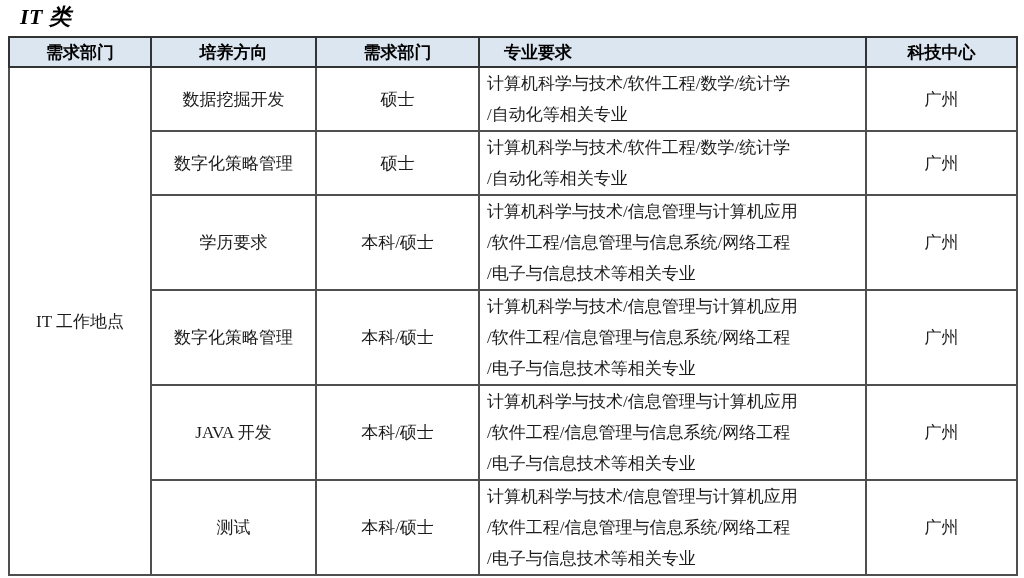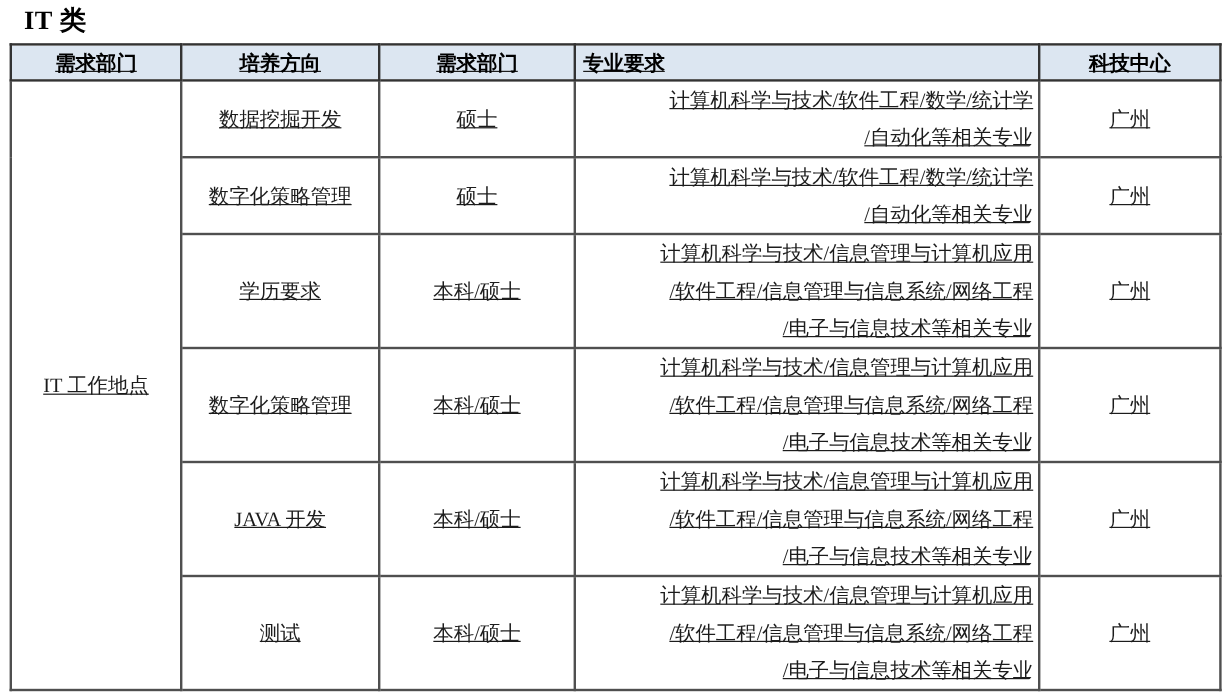--- a/index.html
+++ b/index.html
@@ -10,28 +10,28 @@
     font-family: "Liberation Serif", "DejaVu Serif", serif;
     color: #1c1c1c;
     overflow: hidden;
   }
   .page-title {
     margin: 2px 0 4px 20px;
     font-size: 22px;
     font-weight: bold;
     color: #000000;
     letter-spacing: 0.5px;
+    font-style: italic;
   }
   table.recruit {
     border-collapse: collapse;
     table-layout: fixed;
     margin-left: 8px;
     width: 1008px;
     border: 2px solid #a21caf;
-    text-decoration: underline;
   }
   col.c-dept { width: 142px; }
   col.c-dir  { width: 165px; }
   col.c-deg  { width: 163px; }
   col.c-maj  { width: 387px; }
   col.c-loc  { width: 151px; }
   th, td {
     border: 2px solid #4f4f4f;
     font-size: 17px;
     text-align: center;
@@ -39,25 +39,25 @@
     padding: 0 4px;
     overflow: hidden;
   }
   thead th {
     background: #dce6f1;
     height: 30px;
     font-weight: bold;
     color: #000000;
     border-color: #333333;
   }
-  thead th.left { text-align: left; padding-left: 6px; }
+  thead th.left { text-align: left; padding-left: 24px; }
   tr.r2 { height: 64px; }
   tr.r3 { height: 95px; }
   td.majors {
-    text-align: right;
+    text-align: left;
     padding-left: 7px;
     white-space: pre-line;
     line-height: 31px;
     border-radius: 24px;
   }
 </style>
 </head>
 <body>
 
 <div class="page-title">IT 类</div>

